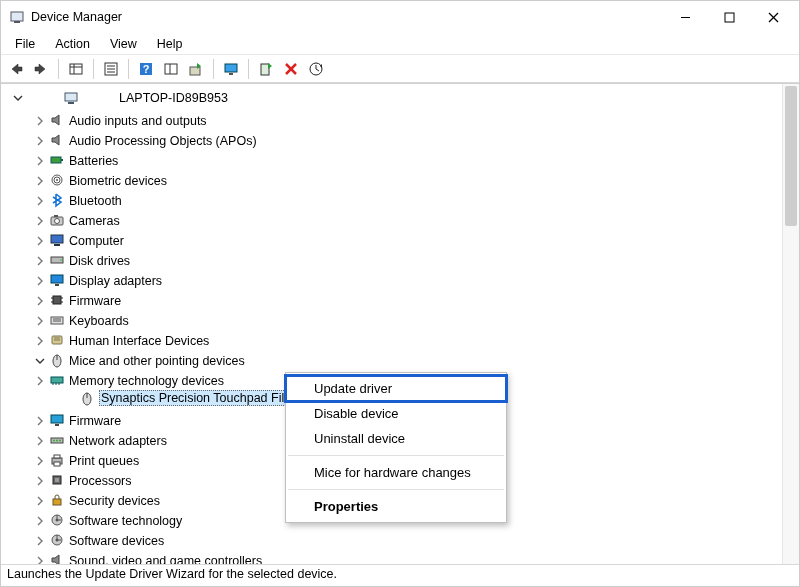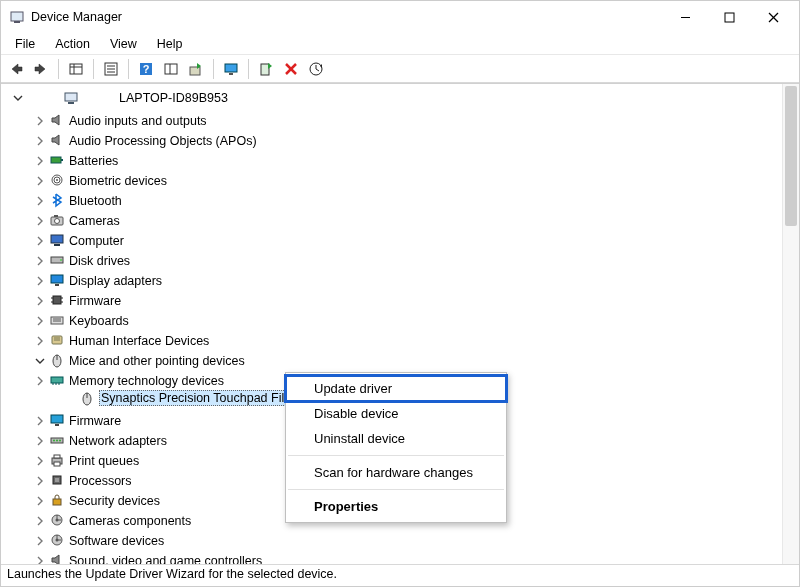--- a/index.html
+++ b/index.html
@@ -462,21 +462,21 @@
               <path d="M3 1 L7 5 L3 9" fill="none" stroke="#777" stroke-width="1.4"></path>
             </svg>
           </span>
           <span class="nicon">
             <svg viewBox="0 0 16 16" width="16" height="16">
               <circle cx="8" cy="8" r="5" fill="#ccc" stroke="#555"></circle>
               <path d="M8 3 L8 8 L12 8" stroke="#555" fill="none"></path>
               <circle cx="8" cy="8" r="1.5" fill="#555"></circle>
             </svg>
           </span>
-          <span class="label">Cameras components</span>
+          <span class="label">Software technology</span>
         </div>
         <div class="node lvl1">
           <span class="twist">
             <svg width="10" height="10" viewBox="0 0 10 10">
               <path d="M3 1 L7 5 L3 9" fill="none" stroke="#777" stroke-width="1.4"></path>
             </svg>
           </span>
           <span class="nicon">
             <svg viewBox="0 0 16 16" width="16" height="16">
               <circle cx="8" cy="8" r="5" fill="#ccc" stroke="#555"></circle>
@@ -502,21 +502,21 @@
       </div>
     <div class="scroll-shell">
       <div class="scroll-thumb"></div>
     </div>
 
     <div class="context-menu" style="left:284px; top:288px;">
       <div class="ctx-item hl">Update driver</div>
       <div class="ctx-item">Disable device</div>
       <div class="ctx-item">Uninstall device</div>
       <div class="ctx-sep"></div>
-      <div class="ctx-item">Scan for hardware changes</div>
+      <div class="ctx-item">Mice for hardware changes</div>
       <div class="ctx-sep"></div>
       <div class="ctx-item bold">Properties</div>
     </div>
   </div>
 
   <div class="statusbar">
     <span>Launches the Update Driver Wizard for the selected device.</span>
   </div>
 
 </div>

